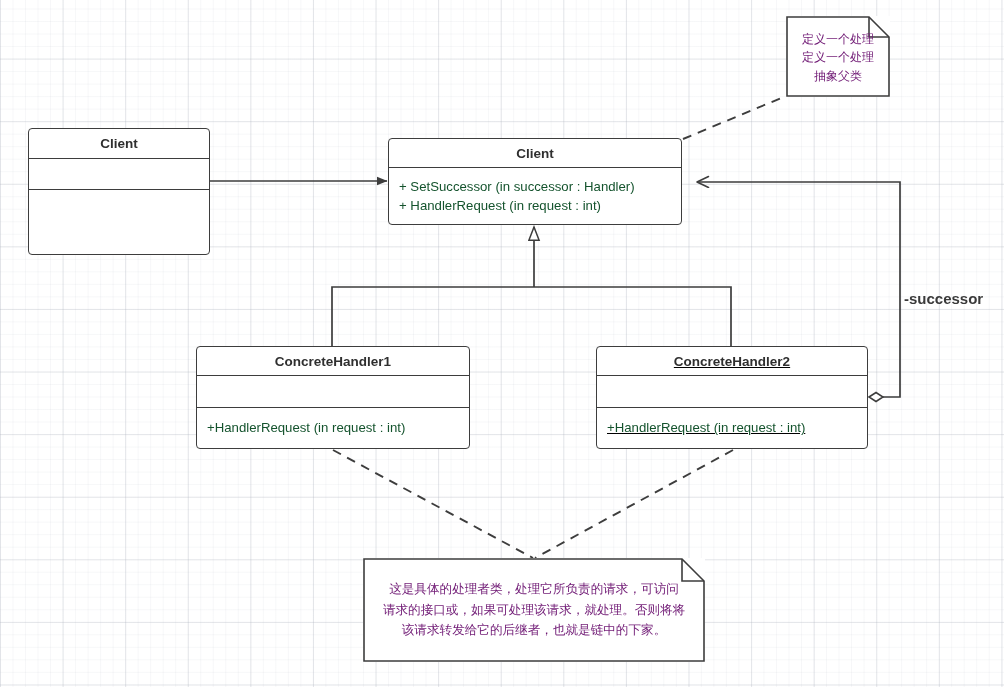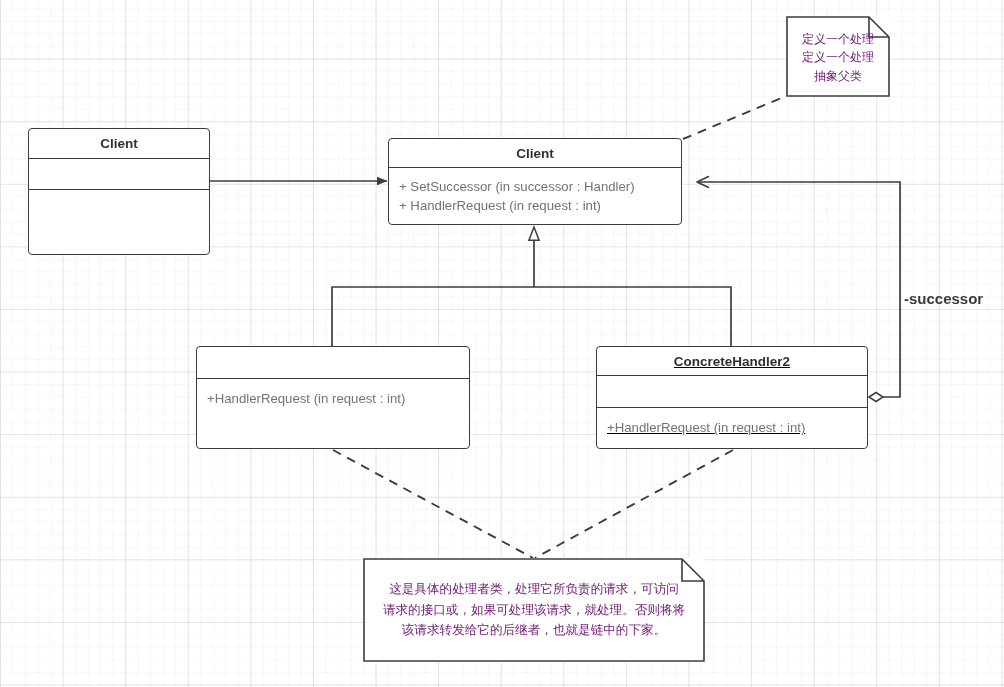--- a/index.html
+++ b/index.html
@@ -75,21 +75,21 @@
   .uml-class .cls-ops {
     box-sizing: border-box;
     width: 100%;
     display: flex;
     flex-direction: column;
     justify-content: center;
     padding: 0 10px;
   }
   .uml-class .cls-ops .op-line {
     font-size: 13.2px;
-    color: #737373;
+    color: #14532d;
     line-height: 1.45;
     white-space: nowrap;
   }
 
   
   #class-client       { left: 28px;  top: 128px; width: 182px; height: 127px; }
   #class-client .cls-name  { height: 30px; }
   #class-client .cls-attrs { height: 31px; }
   #class-client .cls-ops   { height: 43px; }
 
@@ -203,20 +203,21 @@
 
   <div class="uml-class" id="class-handler">
     <div class="cls-name">Client</div>
     <div class="cls-ops">
       <div class="op-line">+ SetSuccessor (in successor : Handler)</div>
       <div class="op-line">+ HandlerRequest (in request : int)</div>
     </div>
   </div>
 
   <div class="uml-class" id="class-concrete1">
+    <div class="cls-name">ConcreteHandler1</div>
     <div class="cls-attrs"></div>
     <div class="cls-ops">
       <div class="op-line">+HandlerRequest (in request : int)</div>
     </div>
   </div>
 
   <div class="uml-class" id="class-concrete2">
     <div class="cls-name">ConcreteHandler2</div>
     <div class="cls-attrs"></div>
     <div class="cls-ops">

